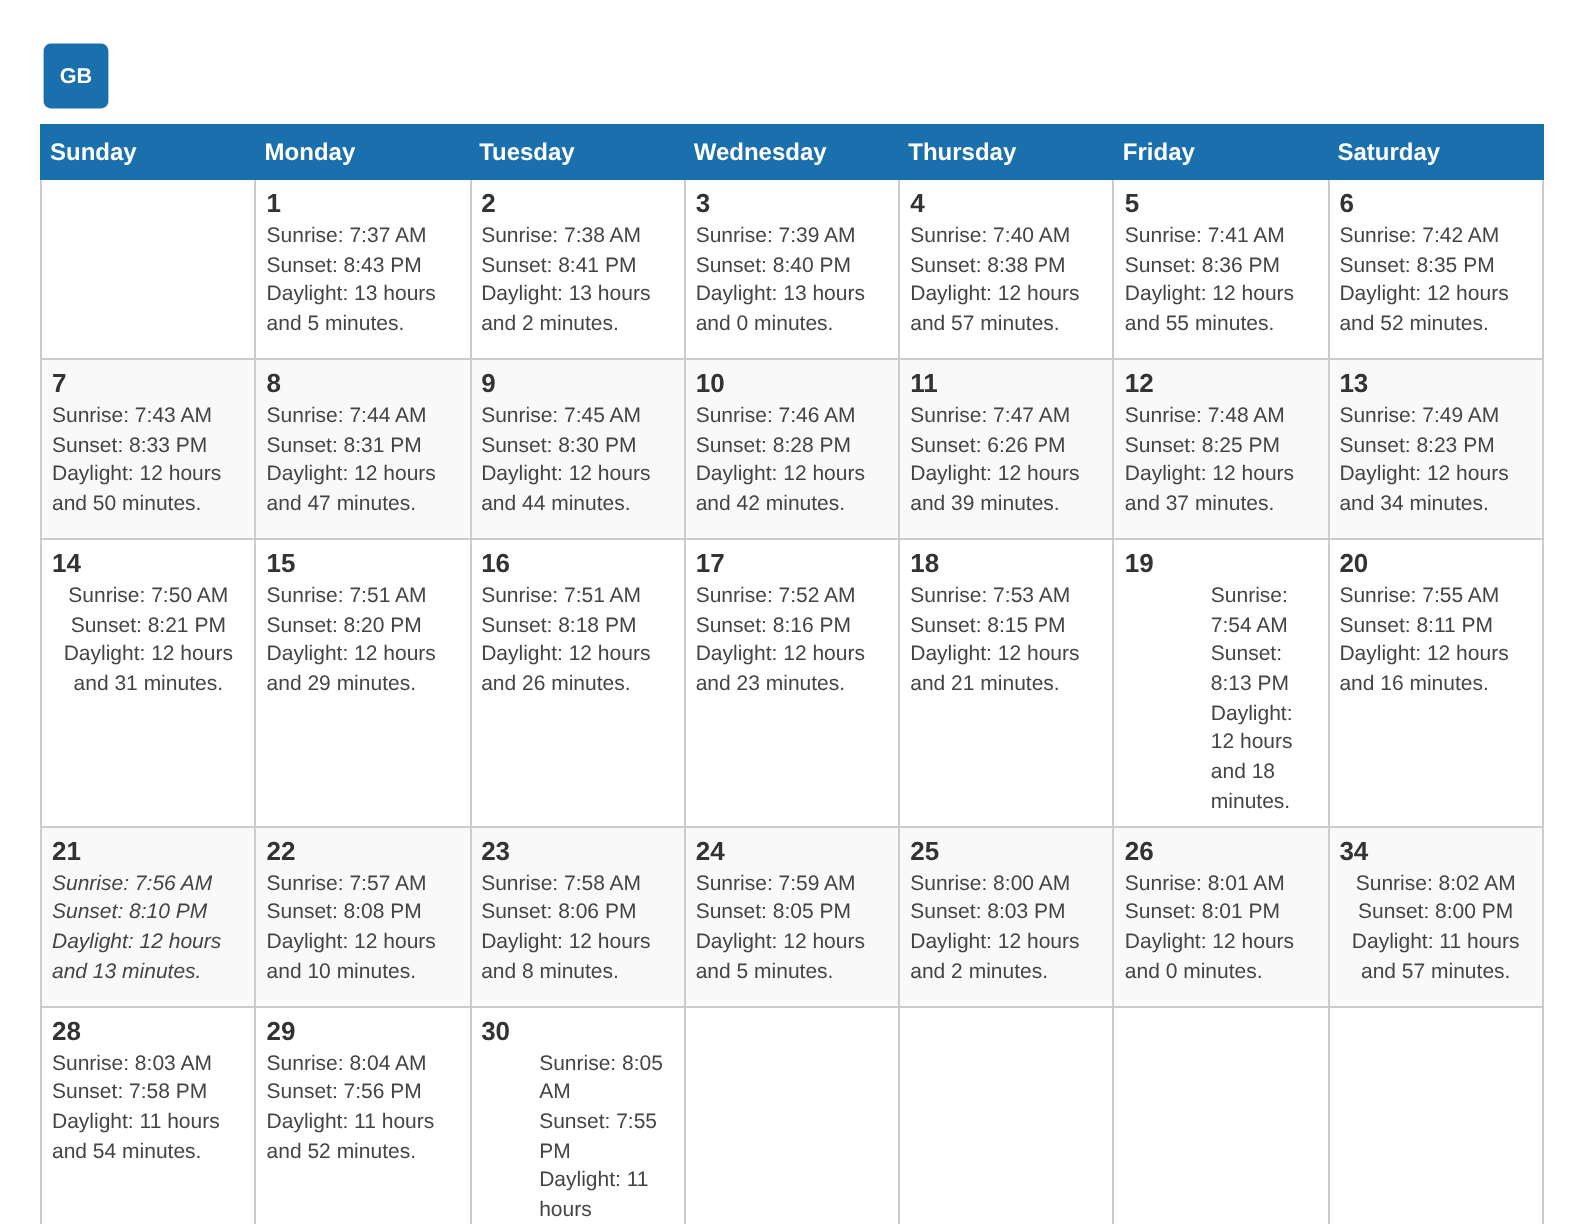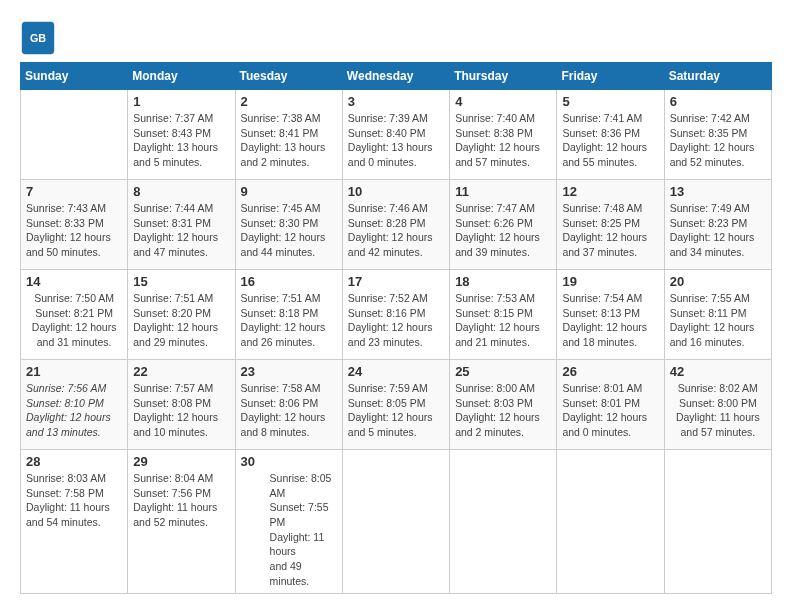--- a/index.html
+++ b/index.html
@@ -246,21 +246,21 @@
         </td>
         <td>
           <span class="day-num">18</span>
           <div class="cell-info" style="white-space: pre-line;">Sunrise: 7:53 AM
 Sunset: 8:15 PM
 Daylight: 12 hours
 and 21 minutes.</div>
         </td>
         <td>
           <span class="day-num">19</span>
-          <div class="cell-info" style="white-space: pre-line;">Sunrise: 7:54 AM
+          <div class="cell-info" style="white-space: pre-line; margin-left: 43px;">Sunrise: 7:54 AM
 Sunset: 8:13 PM
 Daylight: 12 hours
 and 18 minutes.</div>
         </td>
         <td>
           <span class="day-num">20</span>
           <div class="cell-info" style="white-space: pre-line;">Sunrise: 7:55 AM
 Sunset: 8:11 PM
 Daylight: 12 hours
 and 16 minutes.</div>
@@ -303,21 +303,21 @@
 and 2 minutes.</div>
         </td>
         <td>
           <span class="day-num">26</span>
           <div class="cell-info" style="white-space: pre-line;">Sunrise: 8:01 AM
 Sunset: 8:01 PM
 Daylight: 12 hours
 and 0 minutes.</div>
         </td>
         <td>
-          <span class="day-num">42</span>
+          <span class="day-num">34</span>
           <div class="cell-info" style="white-space: pre-line; text-align: center;">Sunrise: 8:02 AM
 Sunset: 8:00 PM
 Daylight: 11 hours
 and 57 minutes.</div>
         </td>
       </tr>
       <tr>
         <td>
           <span class="day-num">28</span>
           <div class="cell-info" style="white-space: pre-line;">Sunrise: 8:03 AM

